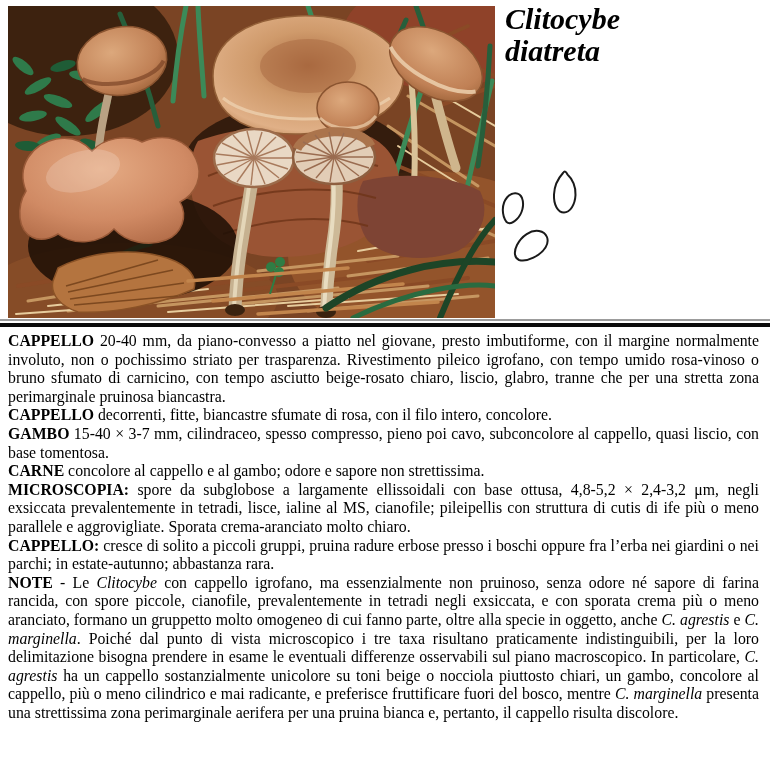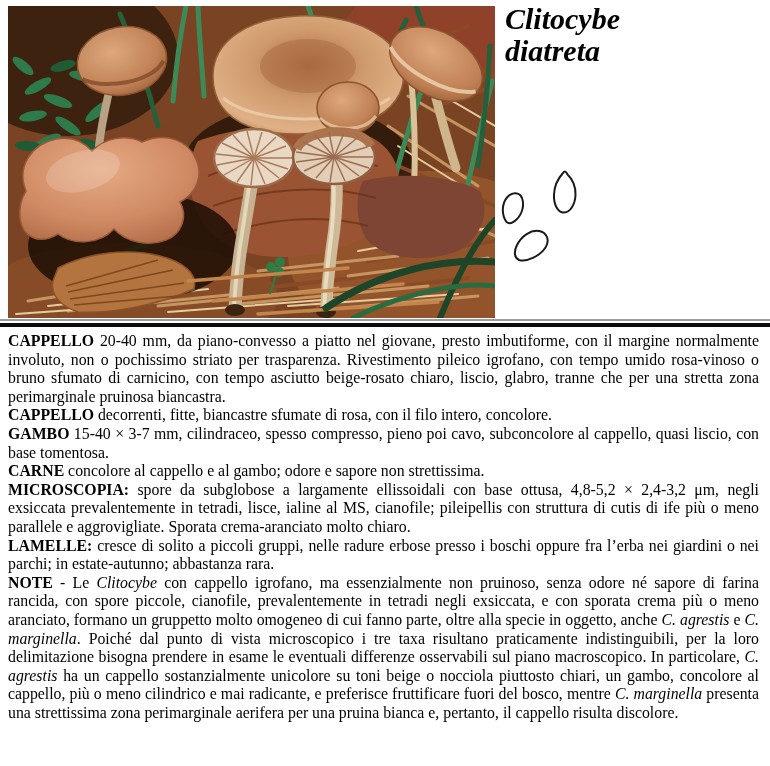--- a/index.html
+++ b/index.html
@@ -282,15 +282,15 @@
 
 <div class="rule-gray"></div>
 <div class="rule-black"></div>
 
 <div class="description">
   <p><b>CAPPELLO</b><span> 20-40 mm, da piano-convesso a piatto nel giovane, presto imbutiforme, con il margine normalmente involuto, non o pochissimo striato per trasparenza. Rivestimento pileico igrofano, con tempo umido rosa-vinoso o bruno sfumato di carnicino, con tempo asciutto beige-rosato chiaro, liscio, glabro, tranne che per una stretta zona perimarginale pruinosa biancastra.</span></p>
   <p><b>CAPPELLO</b><span> decorrenti, fitte, biancastre sfumate di rosa, con il filo intero, concolore.</span></p>
   <p><b>GAMBO</b><span> 15-40 × 3-7 mm, cilindraceo, spesso compresso, pieno poi cavo, subconcolore al cappello, quasi liscio, con base tomentosa.</span></p>
   <p><b>CARNE</b><span> concolore al cappello e al gambo; odore e sapore non strettissima.</span></p>
   <p><b>MICROSCOPIA:</b><span> spore da subglobose a largamente ellissoidali con base ottusa, 4,8-5,2 × 2,4-3,2 μm, negli exsiccata prevalentemente in tetradi, lisce, ialine al MS, cianofile; pileipellis con struttura di cutis di ife più o meno parallele e aggrovigliate. Sporata crema-aranciato molto chiaro.</span></p>
-  <p><b>LAMELLE:</b><span> cresce di solito a piccoli gruppi, nelle radure erbose presso i boschi oppure fra l’erba nei giardini o nei parchi; in estate-autunno; abbastanza rara.</span></p>
+  <p><b>CAPPELLO:</b><span> cresce di solito a piccoli gruppi, pruina radure erbose presso i boschi oppure fra l’erba nei giardini o nei parchi; in estate-autunno; abbastanza rara.</span></p>
   <p><b>NOTE</b><span> - Le </span><i>Clitocybe</i><span> con cappello igrofano, ma essenzialmente non pruinoso, senza odore né sapore di farina rancida, con spore piccole, cianofile, prevalentemente in tetradi negli exsiccata, e con sporata crema più o meno aranciato, formano un gruppetto molto omogeneo di cui fanno parte, oltre alla specie in oggetto, anche </span><i>C. agrestis</i><span> e </span><i>C. marginella</i><span>. Poiché dal punto di vista microscopico i tre taxa risultano praticamente indistinguibili, per la loro delimitazione bisogna prendere in esame le eventuali differenze osservabili sul piano macroscopico. In particolare, </span><i>C. agrestis</i><span> ha un cappello sostanzialmente unicolore su toni beige o nocciola piuttosto chiari, un gambo, concolore al cappello, più o meno cilindrico e mai radicante, e preferisce fruttificare fuori del bosco, mentre </span><i>C. marginella</i><span> presenta una strettissima zona perimarginale aerifera per una pruina bianca e, pertanto, il cappello risulta discolore.</span></p>
 </div>
 
 </body></html>

